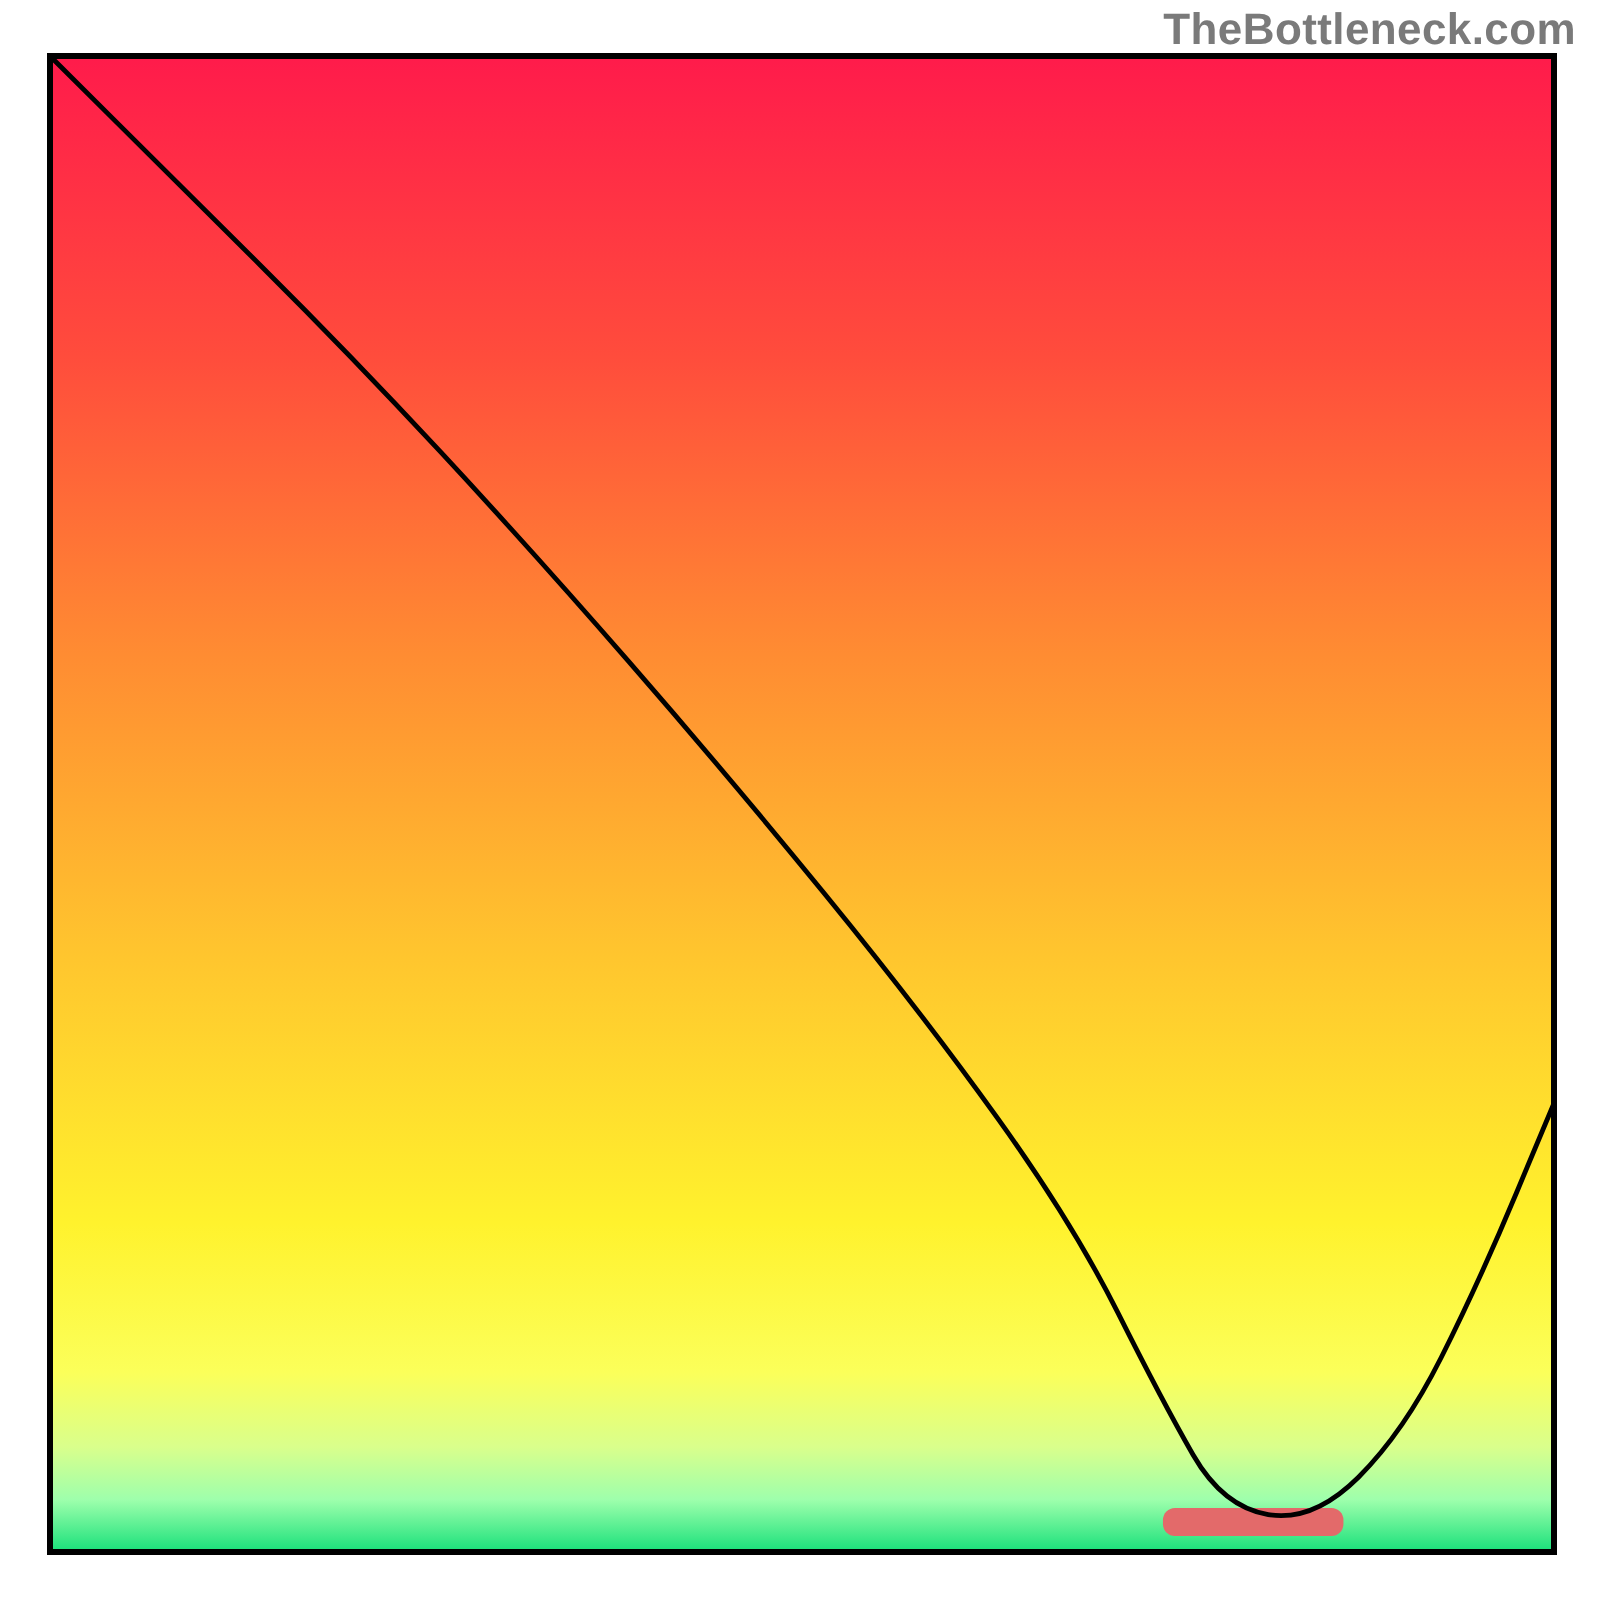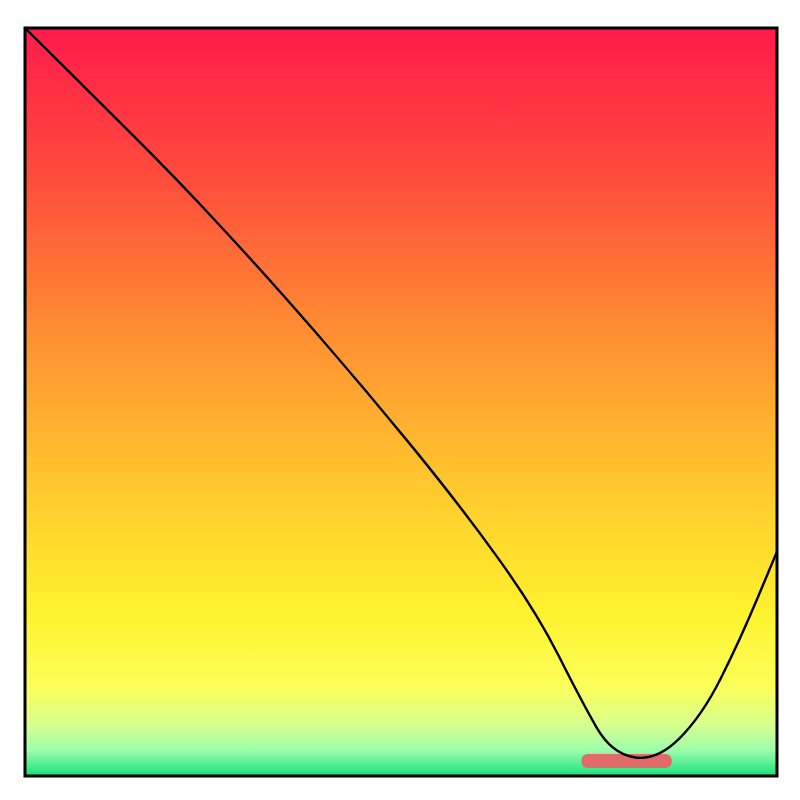--- a/index.html
+++ b/index.html
@@ -25,20 +25,21 @@
     letter-spacing: 0.2px;
   }
   svg.chart {
     display: block;
   }
 </style>
 </head>
 <body>
 
 <div class="chart-wrap">
+  <div class="watermark">TheBottleneck.com</div>
 
   <svg class="chart" width="800" height="800" viewBox="0 0 800 800">
     <defs>
       <linearGradient id="bg-grad" x1="0" y1="0" x2="0" y2="1">
       <stop offset="0%" stop-color="#ff1b4b"></stop>
           <stop offset="20%" stop-color="#ff4c3c"></stop>
           <stop offset="40%" stop-color="#ff8c32"></stop>
           <stop offset="60%" stop-color="#ffc52e"></stop>
           <stop offset="78%" stop-color="#fff22d"></stop>
           <stop offset="88%" stop-color="#fbff5a"></stop>

